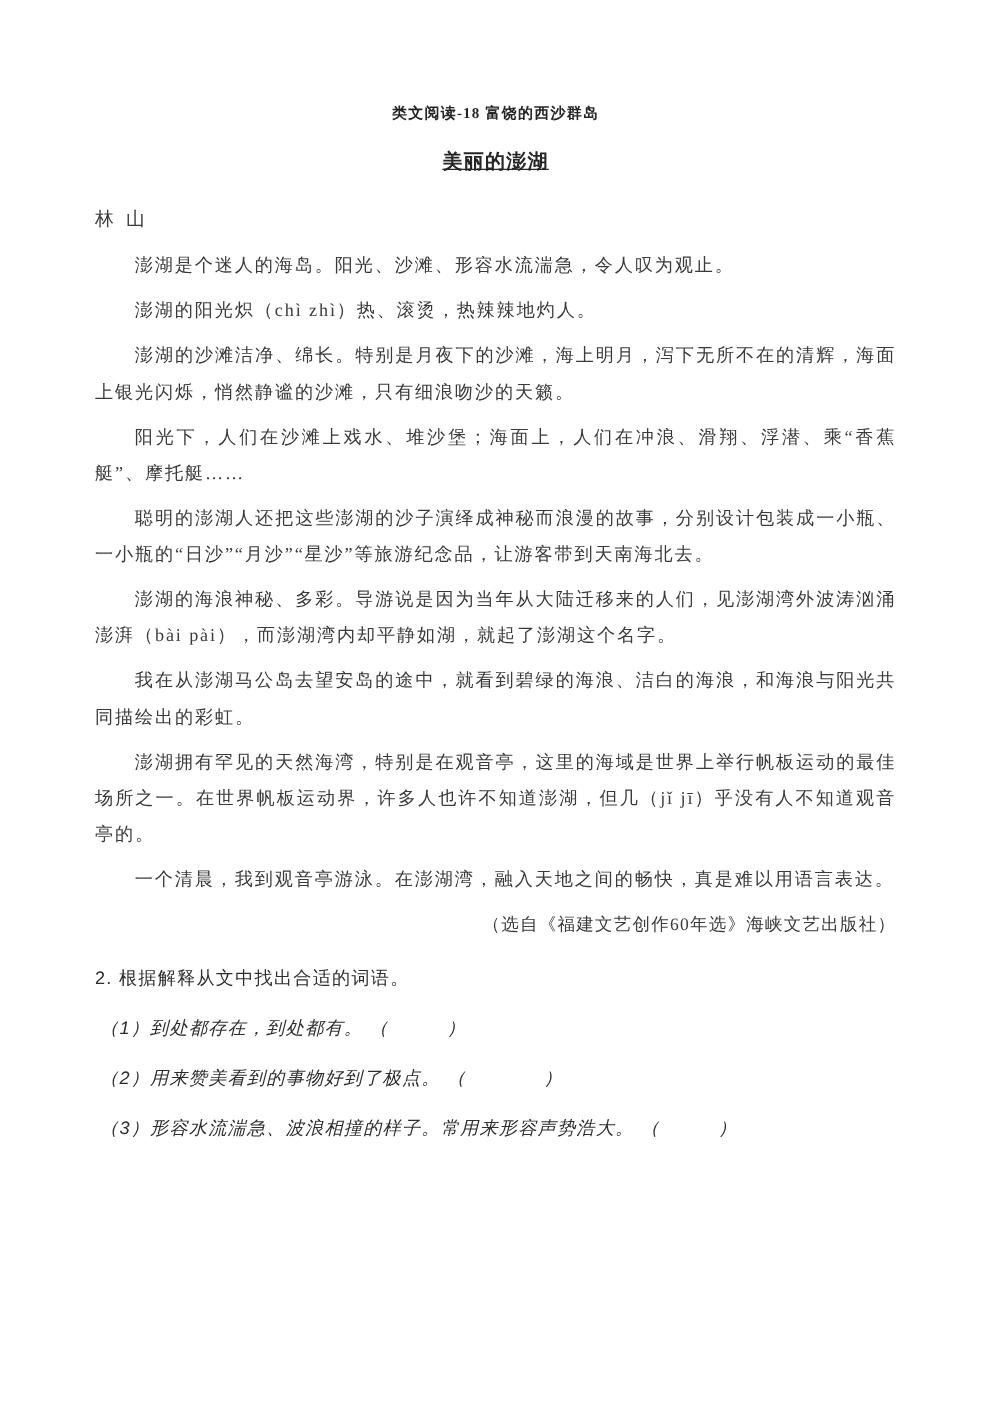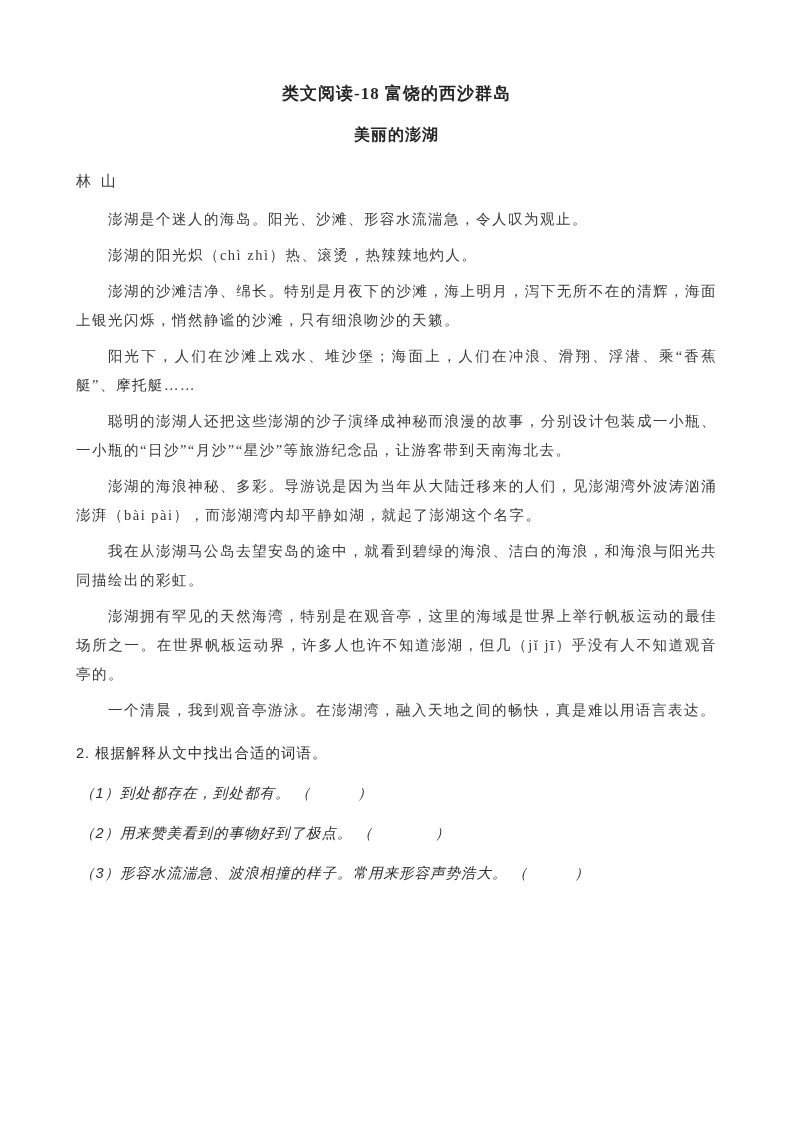--- a/index.html
+++ b/index.html
@@ -17,32 +17,33 @@
   .page {
     box-sizing: border-box;
     width: 793px;
     height: 1122px;
     padding: 82px 76px 30px 76px;
     background: #ffffff;
   }
   .title {
     margin: 0 0 20px 0;
     text-align: center;
-    font-size: 17px;
+    font-size: 12px;
     font-weight: bold;
     color: #262626;
     letter-spacing: 1px;
   }
   .subtitle {
     margin: 0 0 26px 0;
     text-align: center;
     font-size: 16px;
     font-weight: bold;
     color: #262626;
     letter-spacing: 1px;
+    text-decoration: underline;
   }
   .author {
     margin: 0 0 14px 0;
     text-align: left;
     font-size: 15px;
     font-weight: normal;
     color: #3a3a3a;
     letter-spacing: 3px;
   }
   .passage p {
@@ -99,20 +100,21 @@
     <p>澎湖的阳光炽（chì zhì）热、滚烫，热辣辣地灼人。</p>
     <p>澎湖的沙滩洁净、绵长。特别是月夜下的沙滩，海上明月，泻下无所不在的清辉，海面上银光闪烁，悄然静谧的沙滩，只有细浪吻沙的天籁。</p>
     <p>阳光下，人们在沙滩上戏水、堆沙堡；海面上，人们在冲浪、滑翔、浮潜、乘“香蕉艇”、摩托艇……</p>
     <p>聪明的澎湖人还把这些澎湖的沙子演绎成神秘而浪漫的故事，分别设计包装成一小瓶、一小瓶的“日沙”“月沙”“星沙”等旅游纪念品，让游客带到天南海北去。</p>
     <p>澎湖的海浪神秘、多彩。导游说是因为当年从大陆迁移来的人们，见澎湖湾外波涛汹涌澎湃（bài pài），而澎湖湾内却平静如湖，就起了澎湖这个名字。</p>
     <p>我在从澎湖马公岛去望安岛的途中，就看到碧绿的海浪、洁白的海浪，和海浪与阳光共同描绘出的彩虹。</p>
     <p>澎湖拥有罕见的天然海湾，特别是在观音亭，这里的海域是世界上举行帆板运动的最佳场所之一。在世界帆板运动界，许多人也许不知道澎湖，但几（jǐ jī）乎没有人不知道观音亭的。</p>
     <p>一个清晨，我到观音亭游泳。在澎湖湾，融入天地之间的畅快，真是难以用语言表达。</p>
   </div>
 
+  <p class="source-line">（选自《福建文艺创作60年选》海峡文艺出版社）</p>
 
 
   <div class="question">2. 根据解释从文中找出合适的词语。</div>
 
   <div class="items">
     <div class="sub-item">（1）到处都存在，到处都有。 （　　　）</div>
     <div class="sub-item">（2）用来赞美看到的事物好到了极点。 （　　　　）</div>
     <div class="sub-item">（3）形容水流湍急、波浪相撞的样子。常用来形容声势浩大。 （　　　）</div>
   </div>
 

